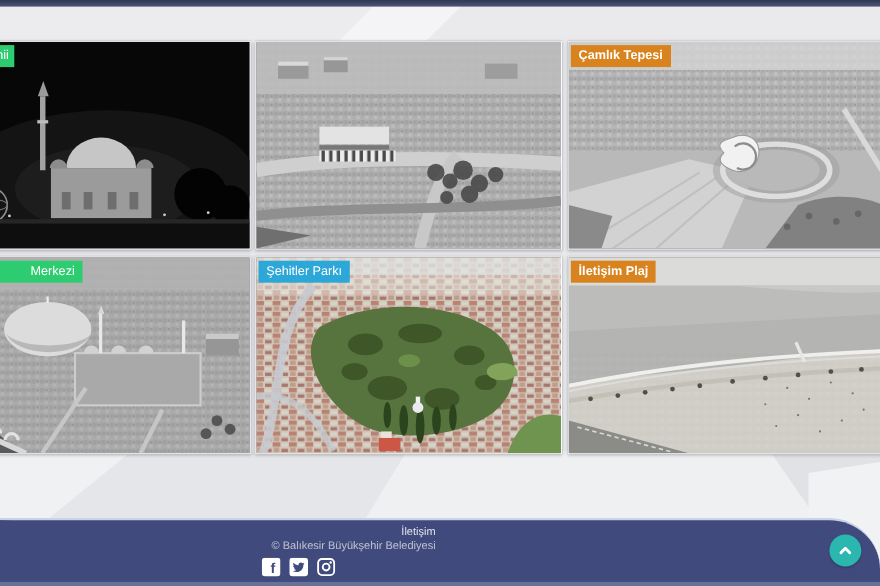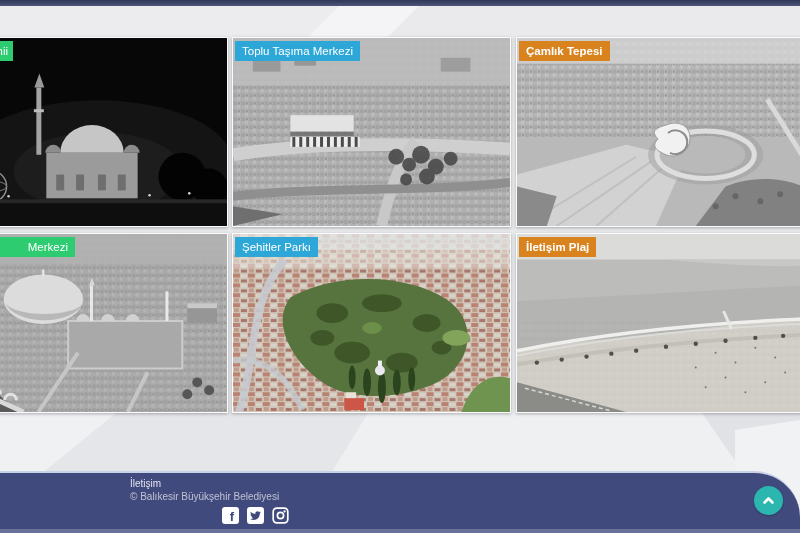--- a/index.html
+++ b/index.html
@@ -43,21 +43,21 @@
   .footer{
     position:absolute;left:0;bottom:0;width:800px;height:62px;
     background:#414a7d;border-top-right-radius:46px;
     border-top:2px solid #c9d1e6;box-sizing:border-box;z-index:3;
   }
   .footer-bottom-strip{
     position:absolute;left:0;bottom:0;width:100%;height:4px;
     background:rgba(255,255,255,.22);
   }
   .footer-col{
-    position:absolute;left:130px;top:2px;width:250px;text-align:left;color:#fff;
+    position:absolute;left:146px;top:2px;width:250px;text-align:right;color:#fff;
   }
   .footer-heading{font-size:10px;color:rgba(255,255,255,.85);margin:3px 0 2px 0;}
   .footer-copy{font-size:10px;color:rgba(255,255,255,.65);margin:0 0 5px 0;}
   .social-row{display:flex;justify-content:center;gap:8px;}
   .social-row a{display:block;width:17px;height:17px;cursor:pointer;}
   
   .scrolltop{
     position:absolute;left:754px;top:486px;width:29px;height:29px;border-radius:50%;
     background:#2bb6b0;z-index:5;cursor:pointer;display:flex;align-items:center;justify-content:center;
     box-shadow:0 1px 2px rgba(0,0,0,.25);
@@ -151,21 +151,20 @@
       <circle cx="165" cy="120" r="8"></circle>
         <circle cx="178" cy="128" r="7"></circle>
       <circle cx="190" cy="118" r="9"></circle>
         <circle cx="205" cy="130" r="8"></circle>
       <circle cx="220" cy="122" r="7"></circle>
         <circle cx="196" cy="140" r="8"></circle>
       <circle cx="175" cy="143" r="6"></circle>
     </g>
     <polygon points="0,170 50,178 0,190" fill="#6f6f6f"></polygon>
   </svg>
-  <span class="label lab-blue">Toplu Taşıma Merkezi</span>
 </div>
 
 <div class="card c3">
   <svg class="photo" viewBox="0 0 288 190" preserveAspectRatio="none">
     <rect width="288" height="190" fill="#b9b9b9"></rect>
     <rect width="288" height="100" fill="url(#mot)" opacity="0.75"></rect>
     <rect width="288" height="26" fill="#d4d4d4" opacity="0.8"></rect>
     <path d="M0,190 L0,138 L110,108 L170,122 L140,190 Z" fill="#d2d2d2"></path>
     <path d="M10,188 L120,120 M40,190 L135,125 M80,190 L150,128" stroke="#c0c0c0" stroke-width="2" fill="none"></path>
     <ellipse cx="190" cy="118" rx="58" ry="30" fill="#9e9e9e" opacity="0.5"></ellipse>

